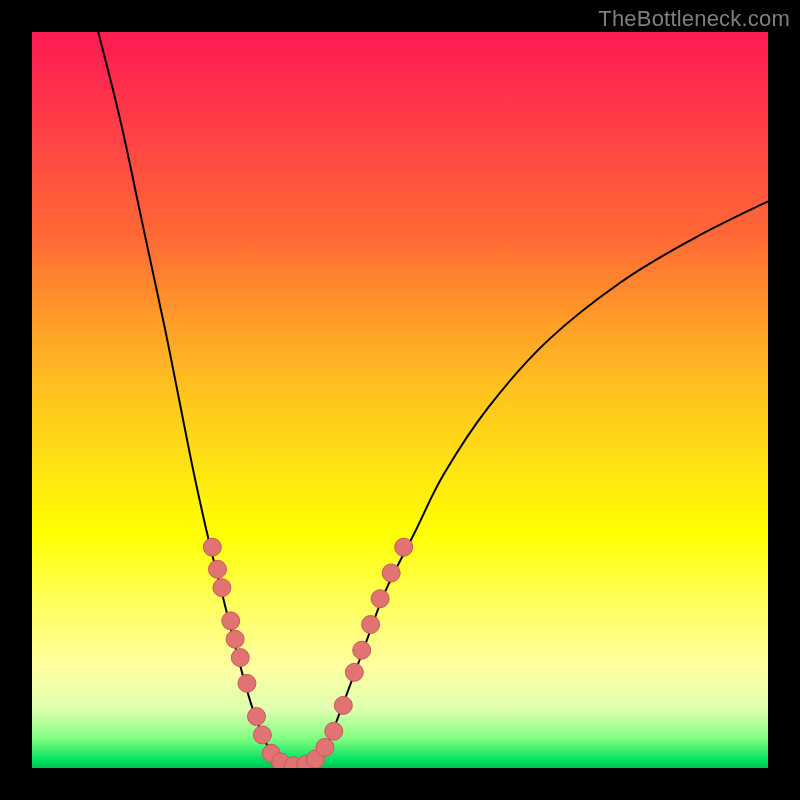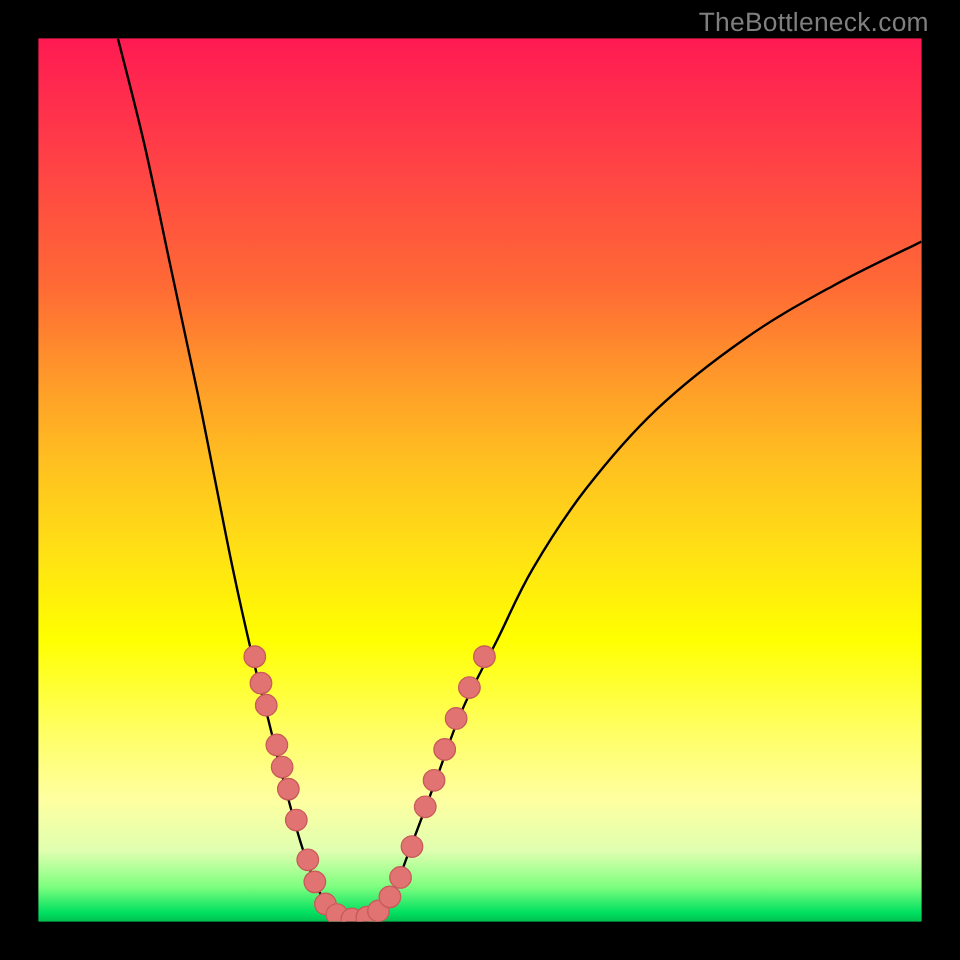--- a/index.html
+++ b/index.html
@@ -36,21 +36,21 @@
       #ffff60 78%,
       #ffffa0 86%,
       #e0ffb0 92%,
       #80ff80 96%,
       #00e060 99%,
       #00c050 100%);
   }
   .watermark {
     position: absolute;
     top: 6px;
-    right: 26px;
+    right: 10px;
     color: #7f7f7f;
     font-size: 22px;
     font-weight: 500;
     letter-spacing: 0.2px;
     z-index: 5;
   }
   svg.curve {
     position: absolute;
     left: 0;
     top: 0;

